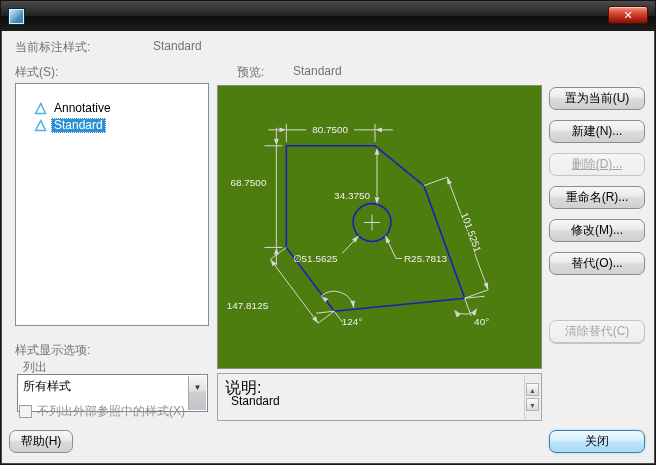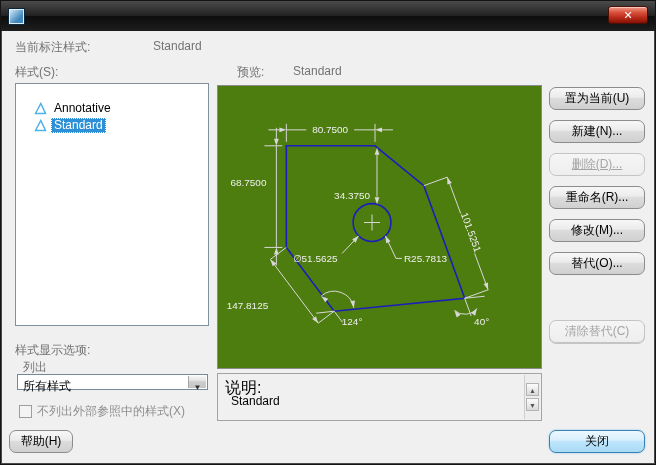--- a/index.html
+++ b/index.html
@@ -34,21 +34,21 @@
   .ann-icon { width:13px; height:13px; margin:0 4px 0 2px; flex:0 0 auto; }
   .item-text { font-size:12px; color:#000; padding:0 3px; line-height:15px; }
   .item-text.selected { background:#2d8fd5; color:#fff; outline:1px dotted #fff; outline-offset:-1px; }
 
   
   .preview-panel { position:absolute; left:216px; top:84px; width:325px; height:284px;
                    background:#4d7c0f; border:1px solid #8b8b8b; }
   .preview-svg text { font-family:"Liberation Sans","DejaVu Sans",sans-serif; font-size:10px; fill:#f0f0f0; }
 
   
-  .combo { position:absolute; left:16px; top:373px; width:191px; height:16px;
+  .combo { position:absolute; left:16px; top:373px; width:191px; height:38px;
            background:#ffffff; border:1px solid #76899a; }
   .combo-value { position:absolute; left:5px; top:3px; font-size:12px; color:#000; }
   .combo-btn { position:absolute; right:1px; top:1px; bottom:1px; width:18px;
                background:linear-gradient(#f6f6f6,#dfdfdf 45%,#cfcfcf 46%,#c3c3c3);
                border-left:1px solid #a7a7a7; text-align:center; cursor:pointer; }
   .combo-btn .arrow { font-size:8px; color:#333; line-height:18px; }
 
   .checkbox-row { position:absolute; left:18px; top:402px; display:flex; align-items:center; }
   .checkbox { width:13px; height:13px; background:#f4f4f4; border:1px solid #9d9d9d; margin-right:5px; flex:0 0 auto; }
   .checkbox-label { font-size:12px; }

